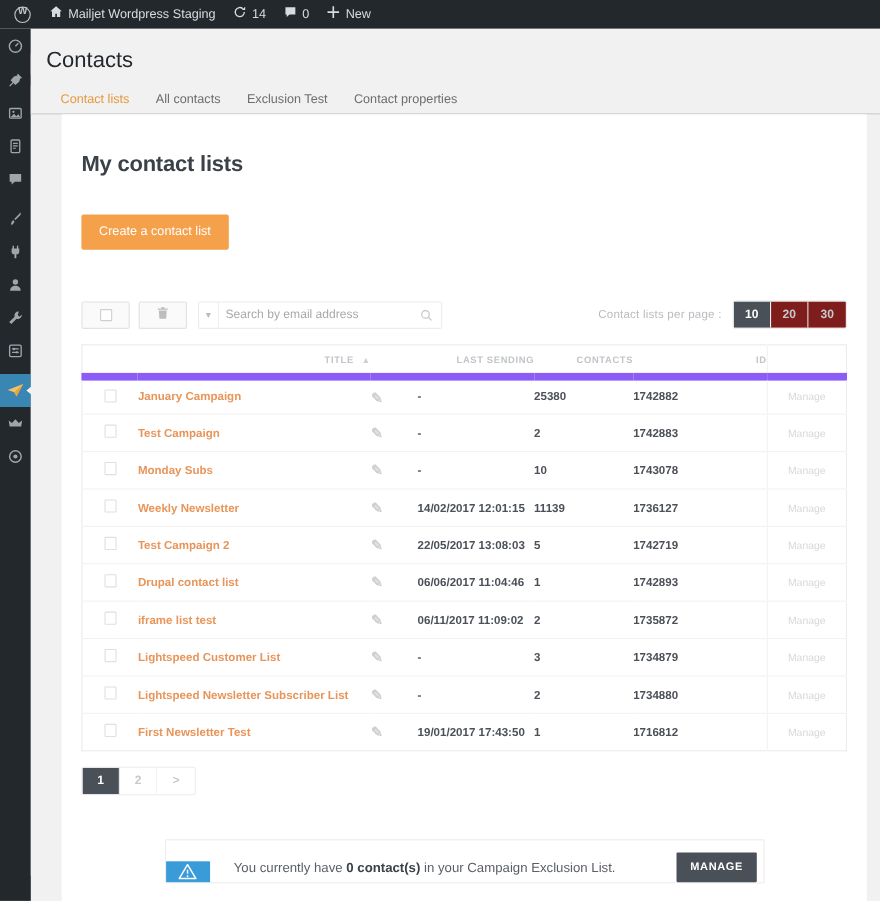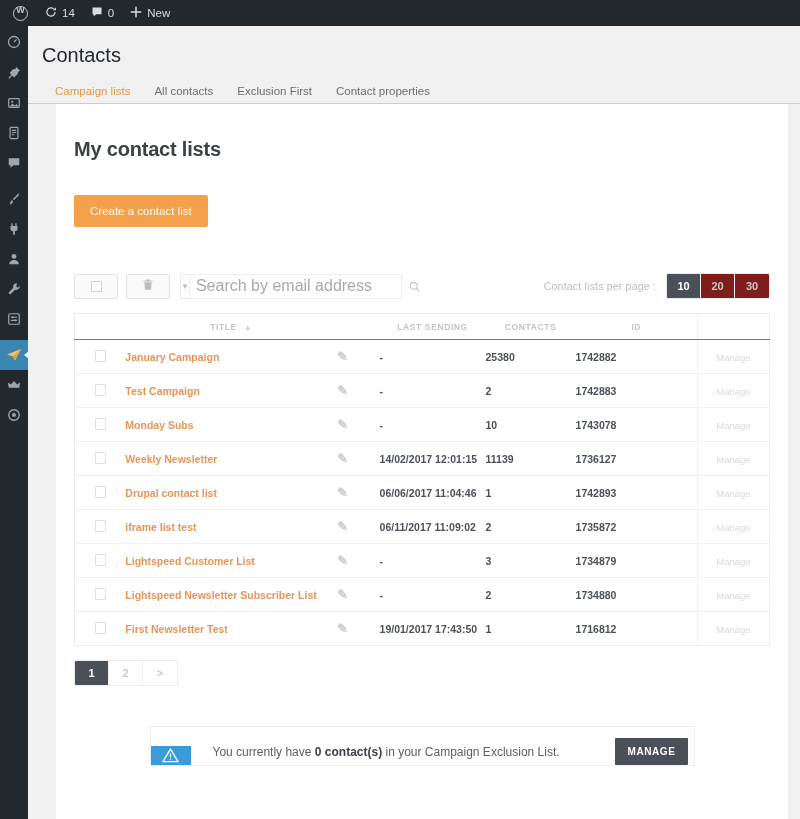--- a/index.html
+++ b/index.html
@@ -119,21 +119,21 @@
   .search-group {
     display: flex; align-items: center; border: 1px solid #ececec;
     border-radius: 2px; height: 25px; width: 222px; background: #fff;
     margin-left: 2px;
   }
   .search-caret {
     width: 18px; text-align: center; color: #bbb; font-size: 8px;
     border-right: 1px solid #f0f0f0; line-height: 23px; height: 23px;
   }
   .search-input {
-    border: none; outline: none; flex: 1; font-size: 16px; color: #999;
+    border: none; outline: none; flex: 1; font-size: 11px; color: #999;
     font-family: inherit; padding: 0 6px; height: 23px; background: transparent;
   }
   .search-input::placeholder { color: #a9a9a9; }
   .search-icon { padding-right: 8px; color: #c3c3c3; font-size: 11px; display: flex; }
 
   .toolbar-right { display: flex; align-items: center; gap: 10px; }
   .per-page-label { font-size: 10.5px; color: #b9bcc0; letter-spacing: 0.2px; }
   .pp-group { display: flex; border: 1px solid #ececec; border-radius: 2px; overflow: hidden; }
   .pp-opt {
     width: 34px; height: 24px; display: flex; align-items: center; justify-content: center;
@@ -141,21 +141,21 @@
     border-right: 1px solid #f0f0f0; font-weight: bold;
   }
   .pp-opt:last-child { border-right: none; }
   .pp-opt.active { background: #4a5058; color: #fff; }
 
   
   .tbl { width: 100%; border-collapse: collapse; margin-top: 14px;
          border: 1px solid #ececec; }
   .tbl thead th {
     font-size: 8.5px; color: #c1c4c8; font-weight: bold; letter-spacing: 0.6px;
-    text-align: center; padding: 8px 0 7px 0; border-bottom: 1px solid #8b5cf6;
+    text-align: right; padding: 8px 0 7px 0; border-bottom: 7px solid #8b5cf6;
     background: #fff;
   }
   .tbl tbody td {
     border-bottom: 1px solid #f2f2f2; padding: 0; height: 34px;
     vertical-align: middle; font-size: 10.5px; color: #4c5159; font-weight: bold;
   }
   .tbl tbody tr:last-child td { border-bottom: none; }
   .col-chk { width: 48px; text-align: center; }
   .col-title { width: 200px; }
   .col-pencil { width: 40px; text-align: left; }
@@ -211,20 +211,28 @@
 </head>
 <body>
 
 <div class="adminbar">
   <div class="ab-item wplogo">
     <span class="wp-circle"></span>
   </div>
   <div class="ab-item">
     <span class="ab-icon">
       <svg width="12" height="12" viewBox="0 0 16 16">
+          <path fill="#d8dce0" d="M8 1L1 7h2v7h4V10h2v4h4V7h2z"></path>
+        </svg>
+    </span>
+    <span>Mailjet Wordpress Staging</span>
+  </div>
+  <div class="ab-item">
+    <span class="ab-icon">
+      <svg width="12" height="12" viewBox="0 0 16 16">
           <path fill="none" stroke="#d8dce0" stroke-width="1.6" d="M13.5 8a5.5 5.5 0 1 1-1.8-4.1"></path>
           <path fill="#d8dce0" d="M14.5 1.5v4h-4z"></path>
         </svg>
     </span>
     <span>14</span>
   </div>
   <div class="ab-item">
     <span class="ab-icon">
       <svg width="12" height="12" viewBox="0 0 16 16">
           <path fill="#d8dce0" d="M2 2h12v9H7l-3.5 3V11H2z"></path>
@@ -349,23 +357,23 @@
     </div>
   </div>
 
   <div class="content">
 
     <div class="page-head">
       <h1 class="page-title">Contacts</h1>
     </div>
 
     <div class="nav-tabs">
-      <a class="nav-tab active">Campaign lists</a>
+      <a class="nav-tab active">Contact lists</a>
       <a class="nav-tab">All contacts</a>
-      <a class="nav-tab">Exclusion First</a>
+      <a class="nav-tab">Exclusion Test</a>
       <a class="nav-tab">Contact properties</a>
     </div>
 
     <div class="panel">
       <div class="panel-inner">
 
         <h2 class="big-title">My contact lists</h2>
 
         <div class="intro-row">
           <button class="btn-create">Create a contact list</button>
@@ -451,20 +459,29 @@
               <td class="col-chk"><span class="row-chk"></span></td>
               <td class="col-title"><a class="list-title">Weekly Newsletter</a></td>
               <td class="col-pencil"><span class="pencil">✎</span></td>
               <td class="col-sending">14/02/2017 12:01:15</td>
               <td class="col-contacts">11139</td>
               <td class="col-id">1736127</td>
               <td class="col-manage"><span class="manage-link">Manage</span></td>
             </tr>
             <tr>
               <td class="col-chk"><span class="row-chk"></span></td>
+              <td class="col-title"><a class="list-title">Test Campaign 2</a></td>
+              <td class="col-pencil"><span class="pencil">✎</span></td>
+              <td class="col-sending">22/05/2017 13:08:03</td>
+              <td class="col-contacts">5</td>
+              <td class="col-id">1742719</td>
+              <td class="col-manage"><span class="manage-link">Manage</span></td>
+            </tr>
+            <tr>
+              <td class="col-chk"><span class="row-chk"></span></td>
               <td class="col-title"><a class="list-title">Drupal contact list</a></td>
               <td class="col-pencil"><span class="pencil">✎</span></td>
               <td class="col-sending">06/06/2017 11:04:46</td>
               <td class="col-contacts">1</td>
               <td class="col-id">1742893</td>
               <td class="col-manage"><span class="manage-link">Manage</span></td>
             </tr>
             <tr>
               <td class="col-chk"><span class="row-chk"></span></td>
               <td class="col-title"><a class="list-title">iframe list test</a></td>

